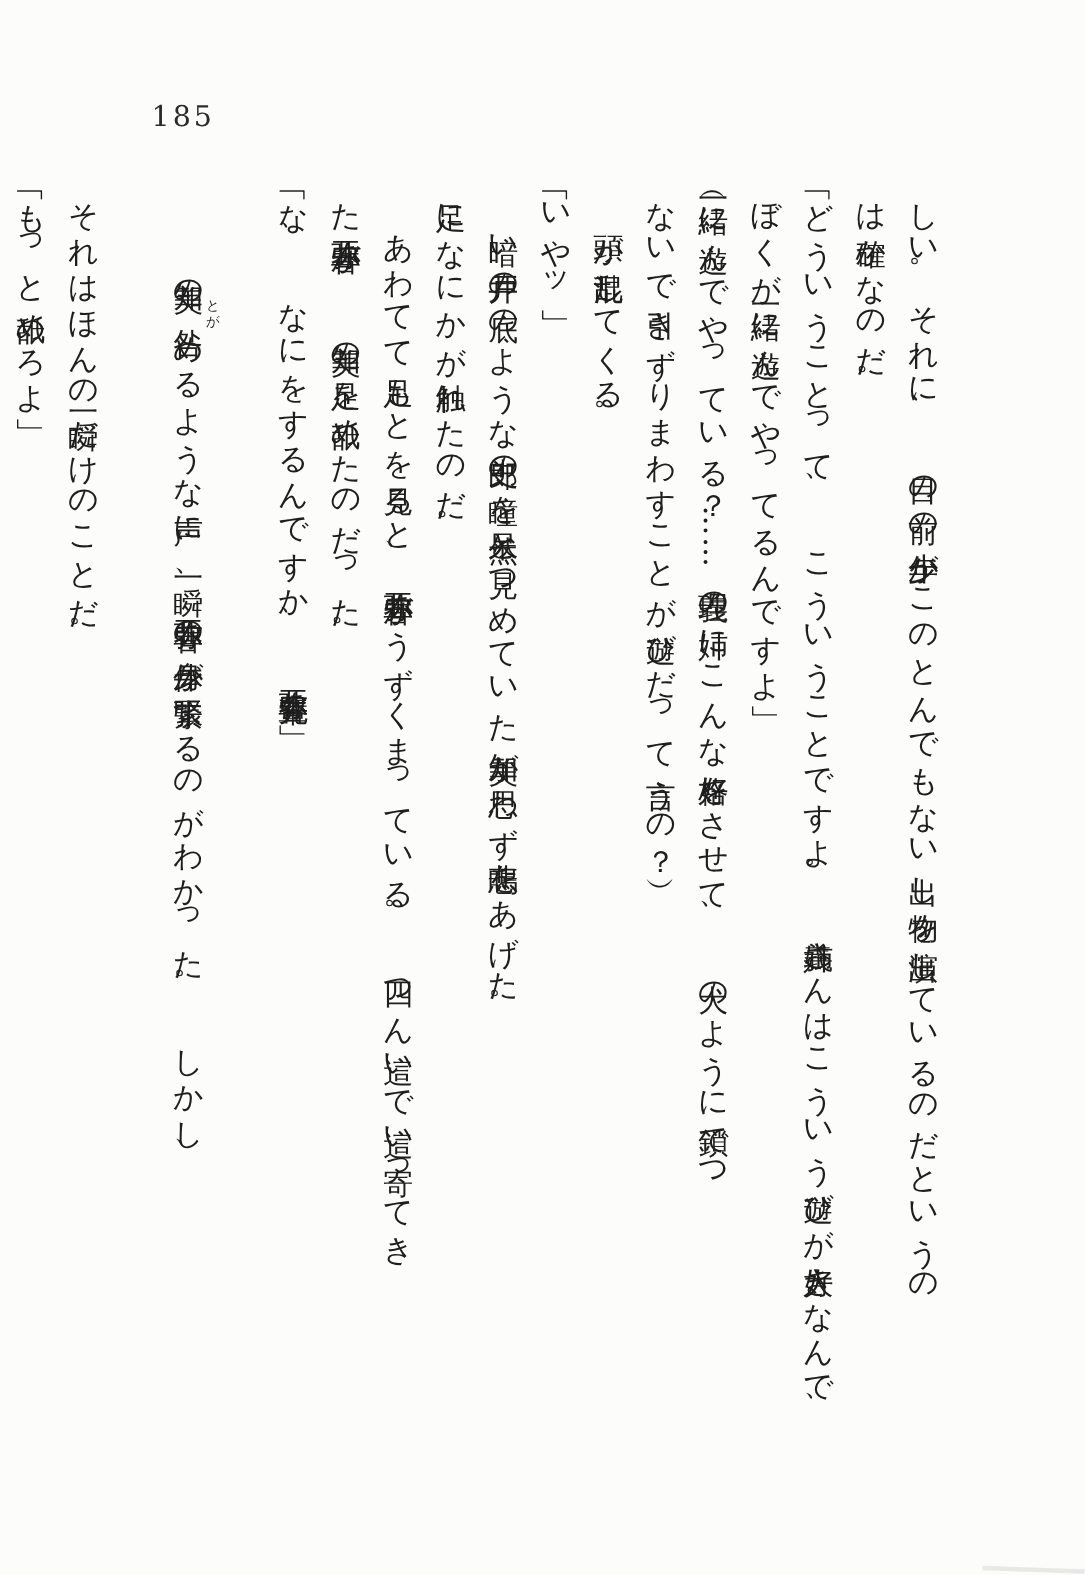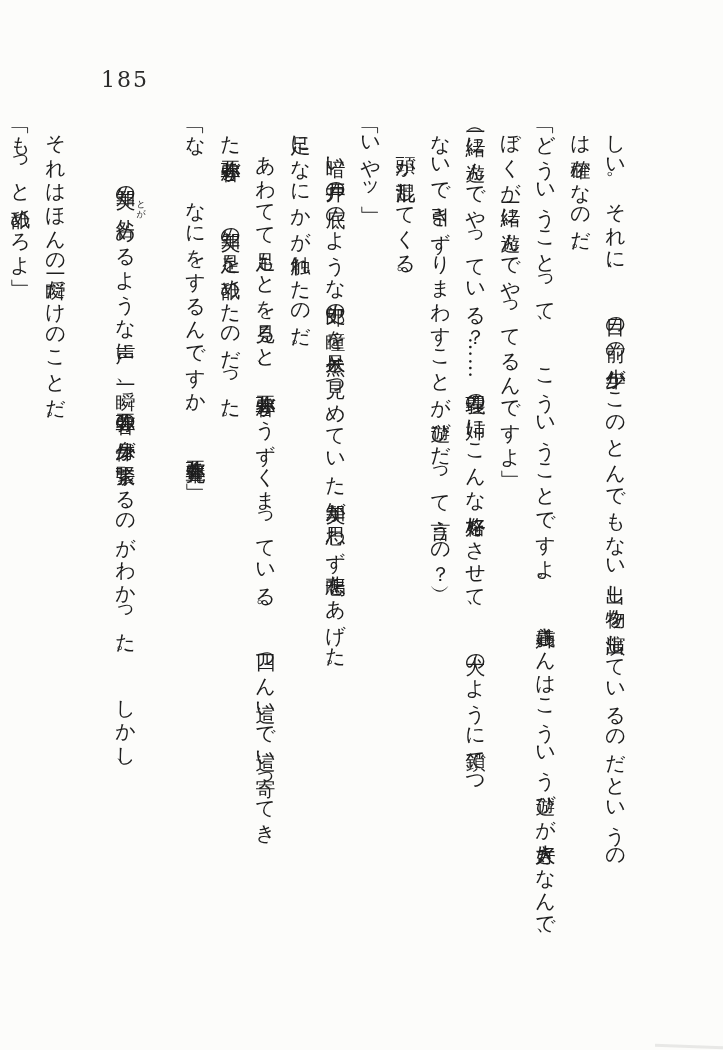--- a/index.html
+++ b/index.html
@@ -11,21 +11,21 @@
     height: 1050px;
     position: relative;
     overflow: hidden;
     background: #fcfcfa;
     font-family: "DejaVu Serif", "Liberation Serif", serif;
   }
   .page-number {
     position: absolute;
     left: 101px;
     top: 67px;
-    font-size: 22px;
+    font-size: 19px;
     letter-spacing: 2px;
     color: #2b2b2b;
   }
   .text-block {
     position: absolute;
     top: 121px;
     left: 71px;
     width: 562px;
     height: 885px;
     writing-mode: vertical-rl;

